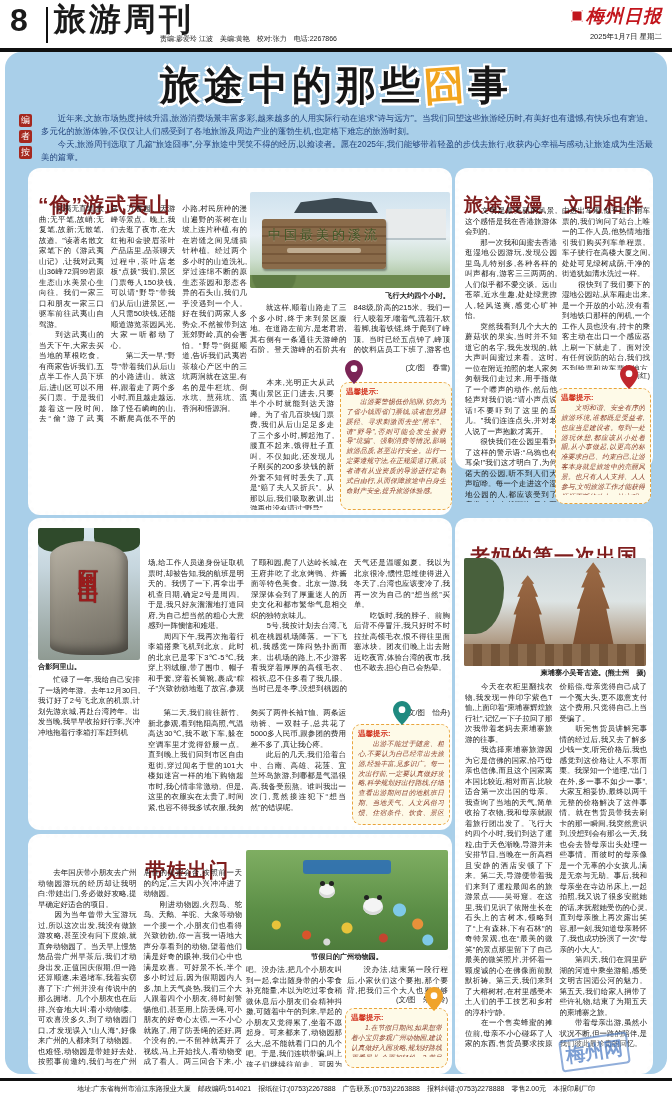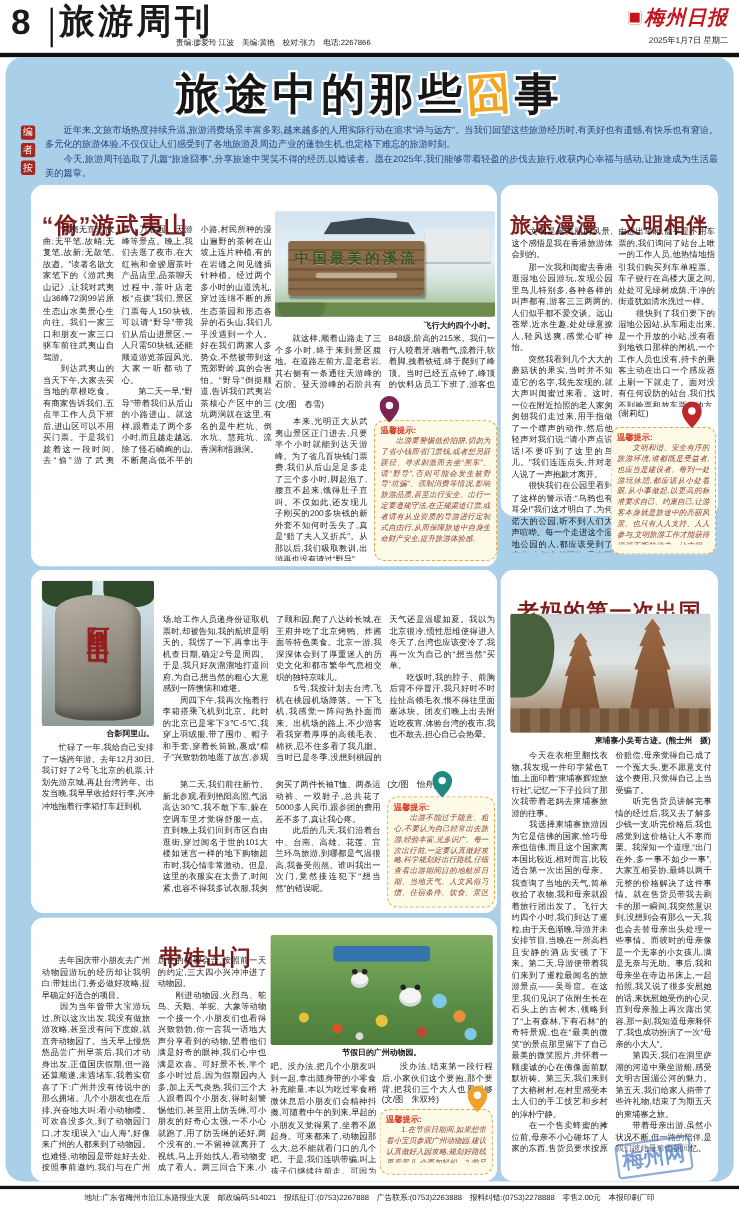--- a/index.html
+++ b/index.html
@@ -39,36 +39,36 @@
   .cardA{left:23px;top:116px;width:424px;height:347px;}
   .cardB{left:450px;top:116px;width:198px;height:301px;}
   .cardC{left:23px;top:466px;width:424px;height:312px;}
   .cardD{left:450px;top:466px;width:198px;height:556px;}
   .cardE{left:23px;top:782px;width:424px;height:240px;}
   .atitle{font-weight:900;color:#7f1d1d;letter-spacing:1px;white-space:nowrap;}
   .txt{font-size:7.5px;line-height:1.4;text-align:justify;color:#1c1c1c;white-space:pre-line;overflow:hidden;}
   .cols2{column-count:2;column-gap:7px;}
   .cols3{column-count:3;column-gap:7px;}
   .cap{font-size:7.2px;font-weight:700;color:#222;}
-  .byline{font-size:7.5px;color:#1c1c1c;text-align:left;}
+  .byline{font-size:7.5px;color:#1c1c1c;text-align:right;}
   
   .tip{position:absolute;background:#fefaе8;background:#fefae8;border:1.5px dashed #e9a43c;border-radius:9px;
        padding:4px 5px;box-sizing:border-box;}
   .tiplabel{font-size:7.5px;font-weight:900;color:#d2331f;}
   .tiptext{font-size:6.8px;line-height:1.45;color:#8a3d2a;font-style:italic;text-align:justify;white-space:pre-line;overflow:hidden;}
   .pin{position:absolute;width:18px;height:24px;}
   
   .photo{position:absolute;overflow:hidden;border-radius:2px;}
   .photoA{background:linear-gradient(#cfe2ee 0%,#e9f1f6 45%,#cfe0d2 70%,#9db98a 100%);}
   .pa-roof{position:absolute;left:22%;top:6%;width:42%;height:16%;background:#3d4a52;
            clip-path:polygon(0 100%,8% 30%,50% 0,92% 30%,100% 100%);}
   .pa-bldg{position:absolute;right:2%;top:18%;width:30%;height:30%;background:#e8ebec;box-shadow:0 2px 0 #b8c4c9;}
   .pa-board{position:absolute;left:6%;top:28%;width:62%;height:52%;border-radius:3px;
             background:repeating-linear-gradient(#8a6b4a 0 7px,#77583a 7px 9px);box-shadow:1px 2px 2px rgba(0,0,0,.35);}
-  .pa-sign{display:block;margin-top:7px;text-align:center;font-size:13px;font-weight:700;color:#3c5423;
+  .pa-sign{display:block;margin-top:7px;text-align:center;font-size:13px;font-weight:400;color:#3c5423;
            letter-spacing:3px;text-shadow:0 1px 0 rgba(255,255,255,.25);}
   .pa-sub{display:block;margin:4px auto 0;width:60%;height:5px;background:rgba(236,228,205,.55);border-radius:2px;}
   .pa-green{position:absolute;left:0;bottom:0;width:100%;height:14%;
             background:radial-gradient(circle at 12% 0,#5d7a43 12%,transparent 13%) ,#6d8a4f;}
   .photoC{background:linear-gradient(#d8e6ee 0%,#c6d6de 30%,#8f9a92 100%);}
   .pc-fol{position:absolute;width:45%;height:18%;background:#2f4a2b;border-radius:0 0 50% 50%;top:0;}
   .stone{position:absolute;left:12%;top:10%;width:76%;height:86%;
          background:linear-gradient(160deg,#b9b3a6 0%,#8e897d 55%,#6e6a60 100%);
          border-radius:46% 54% 40% 42%/14% 18% 6% 8%;box-shadow:inset -4px -6px 10px rgba(0,0,0,.35);}
   .stone-text{position:absolute;left:50%;top:12%;transform:translateX(-50%);writing-mode:vertical-rl;
@@ -181,21 +181,21 @@
     </section>
 
     <section class="card cardC">
       <div class="photo photoC abs" style="left:6px;top:6px;width:102px;height:132px;">
         <div class="pc-fol" style="left:0;border-radius:0 0 60% 40%;"></div>
         <div class="pc-fol" style="right:0;border-radius:0 0 40% 60%;"></div>
         <div class="stone">
           <span class="stone-text">阿里山</span>
         </div>
       </div>
-      <div class="cap abs" style="left:6px;top:140px;width:102px;text-align:right;">合影阿里山。</div>
+      <div class="cap abs" style="left:6px;top:140px;width:102px;text-align:left;">合影阿里山。</div>
       <div class="txt abs" style="left:6px;top:153px;width:102px;height:150px;">　　忙碌了一年,我给自己安排了一场跨年游。去年12月30日,我订好了2号飞北京的机票,计划先游京城,再赴台湾跨年。出发当晚,我早早收拾好行李,兴冲冲地拖着行李箱打车赶到机</div>
       <div class="txt cols3 abs" style="left:116px;top:36px;width:302px;height:146px;">场,给工作人员递身份证取机票时,却被告知,我的航班是明天的。我愣了一下,再拿出手机查日期,确定2号是周四。于是,我只好灰溜溜地打道回府,为自己想当然的粗心大意感到一阵懊恼和难堪。
 　　周四下午,我再次拖着行李箱搭乘飞机到北京。此时的北京已是零下3℃-5℃,我穿上羽绒服,带了围巾、帽子和手套,穿着长筒靴,裹成“粽子”兴致勃勃地逛了故宫,参观了颐和园,爬了八达岭长城,在王府井吃了北京烤鸭、炸酱面等特色美食。北京一游,我深深体会到了厚重迷人的历史文化和都市繁华气息相交织的独特京味儿。
 　　5号,我按计划去台湾,飞机在桃园机场降落。一下飞机,我感觉一阵闷热扑面而来。出机场的路上,不少游客看我穿着厚厚的高领毛衣、棉袄,忍不住多看了我几眼。当时已是冬季,没想到桃园的天气还是温暖如夏。我以为北京很冷,惯性思维使得进入冬天了,台湾也应该变冷了,我再一次为自己的“想当然”买单。
 　　吃饭时,我的脖子、前胸后背不停冒汗,我只好时不时拉扯高领毛衣,恨不得往里面塞冰块。团友们晚上出去附近吃夜宵,体验台湾的夜市,我也不敢去,担心自己会热晕。</div>
       <div class="txt cols2 abs" style="left:116px;top:186px;width:198px;height:116px;">　　第二天,我们前往新竹、新北参观,看到艳阳高照,气温高达30℃,我不敢下车,躲在空调车里才觉得舒服一点。直到晚上我们回到市区自由逛街,穿过闻名于世的101大楼如迷宫一样的地下购物超市时,我心情非常激动。但是,这里的衣服实在太贵了,时间紧,也容不得我多试衣服,我匆匆买了两件长袖T恤、两条运动裤、一双鞋子,总共花了5000多人民币,跟参团的费用差不多了,真让我心疼。
 　　此后的几天,我们沿着台中、台南、高雄、花莲、宜兰环岛旅游,到哪都是气温很高,我备受煎熬。谁叫我出一次门,竟然接连犯下“想当然”的错误呢。</div>
       <div class="byline abs" style="left:320px;top:186px;width:98px;">(文/图　怡舟)</div>
       <div class="tip abs" style="left:320px;top:202px;width:98px;height:101px;">
         <svg class="pin" style="left:40px;top:-24px;" viewBox="0 0 24 32">

